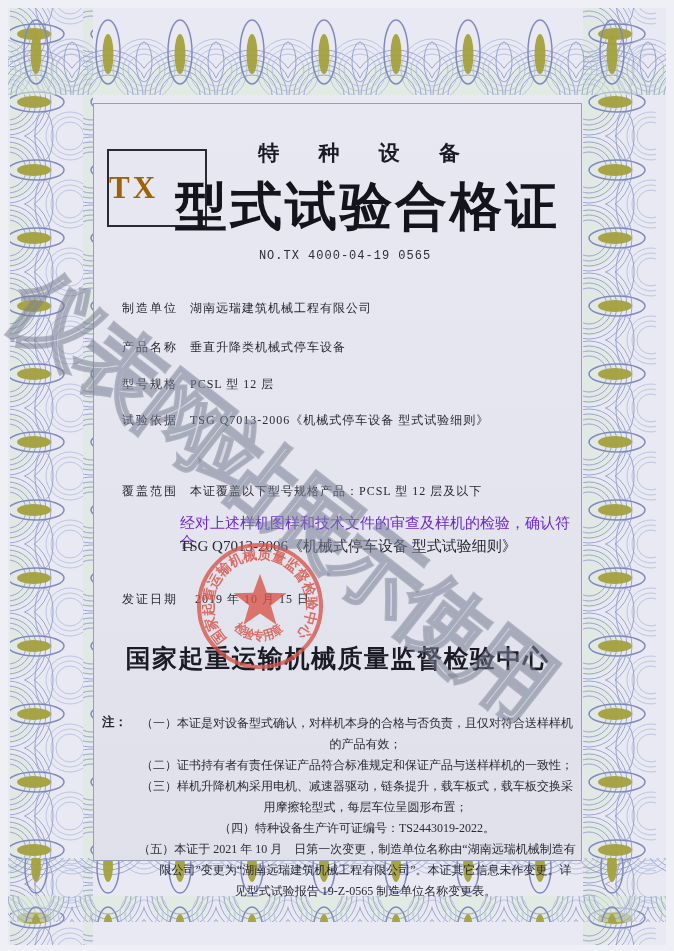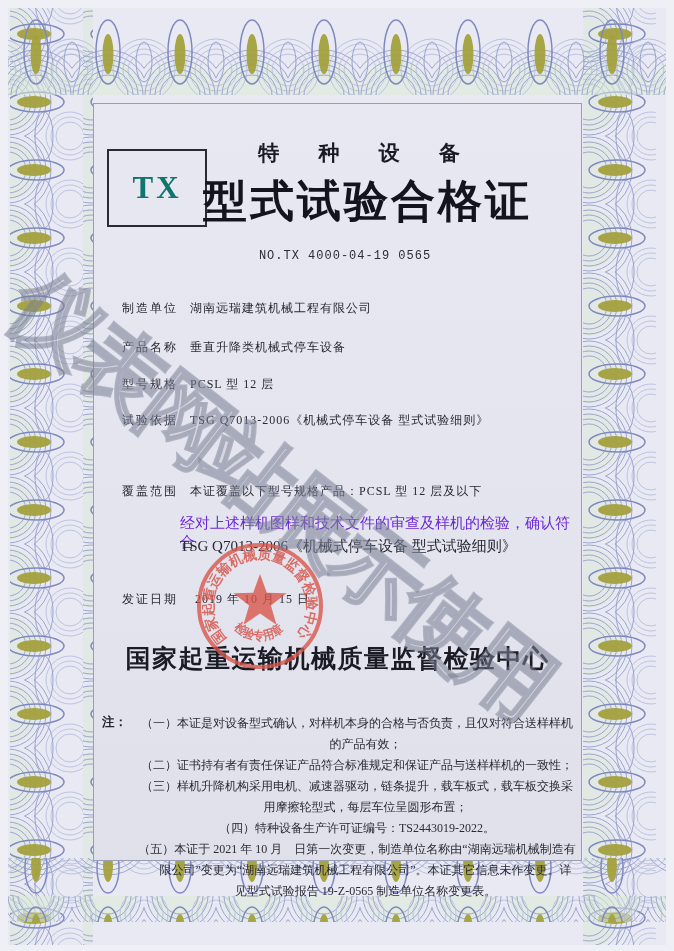--- a/index.html
+++ b/index.html
@@ -11,28 +11,28 @@
   }
   #border-art{position:absolute;left:0;top:0;z-index:1;}
   #panel{
     position:absolute;left:93px;top:103px;width:489px;height:758px;
     background:linear-gradient(180deg,#e7e8f1 0%,#e3e4ee 60%,#dfe0ea 100%);
     border:1px solid #989eb3;z-index:2;box-sizing:border-box;
   }
   .abs{position:absolute;z-index:5;}
   #tx-box{
     left:107px;top:149px;width:100px;height:78px;
-    border:2px solid #2a2a33;display:flex;align-items:center;justify-content:center;
-    font-size:31px;font-weight:bold;letter-spacing:3px;color:#0f766e;
+    border:2px solid #2a2a33;display:flex;align-items:center;justify-content:flex-start;
+    font-size:31px;font-weight:bold;letter-spacing:3px;color:#a16207;
     box-sizing:border-box;background:transparent;
   }
   #title-small{left:123px;top:139px;width:489px;text-align:center;
     font-size:21px;font-weight:600;letter-spacing:17px;color:#1a1a24;}
   #title-main{left:123px;top:172px;width:489px;text-align:center;
-    font-size:44px;font-weight:bold;letter-spacing:3px;color:#14141d;}
+    font-size:52px;font-weight:bold;letter-spacing:3px;color:#14141d;}
   #cert-no{left:100px;top:249px;width:490px;text-align:center;
     font-family:"Liberation Mono", monospace;font-size:12px;letter-spacing:1px;color:#2c2c37;}
   .frow{left:0;top:0;width:674px;height:20px;font-size:12px;color:#282832;}
   .frow .flabel{position:absolute;left:122px;letter-spacing:2px;}
   .frow .fvalue{position:absolute;left:190px;letter-spacing:1px;}
   #statement1{left:180px;top:514px;width:400px;font-size:15px;color:#6d28d9;}
   #statement2{left:180px;top:537px;width:400px;font-size:15px;color:#282832;}
   #issuer{left:93px;top:642px;width:489px;text-align:center;
     font-size:25px;font-weight:bold;letter-spacing:1.5px;color:#1b1b25;}
   #notes-label{left:102px;top:714px;font-size:12.5px;font-weight:bold;color:#25252f;}

